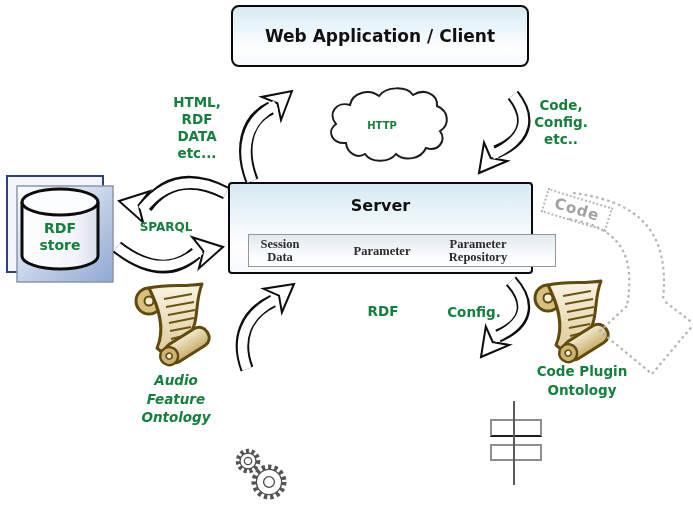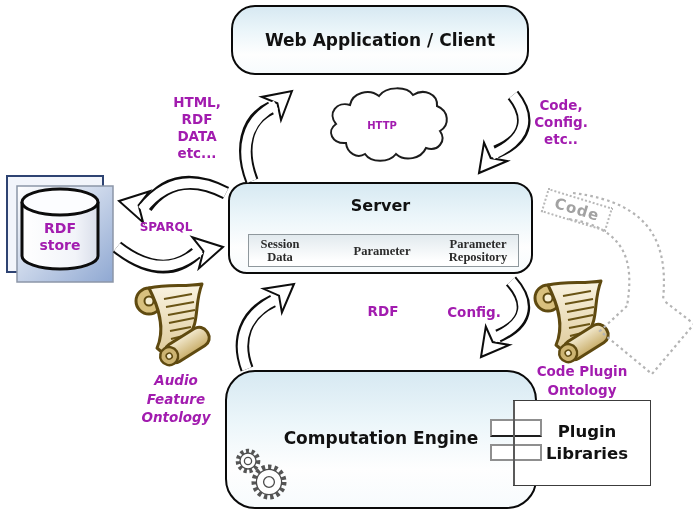--- a/index.html
+++ b/index.html
@@ -3,51 +3,51 @@
 <meta charset="utf-8">
 <style>
   html,body{margin:0;padding:0;background:#ffffff;}
   body{width:693px;height:513px;position:relative;font-family:"DejaVu Sans","Liberation Sans",sans-serif;overflow:hidden;}
   .stage{position:absolute;inset:0;}
 
   
   .box{position:absolute;border:2.5px solid #0a0a0a;
        background:linear-gradient(180deg,#d7e9f2 0%,#ecf6fa 38%,#fefefe 72%,#f7fbfd 100%);
        box-sizing:border-box;}
-  .box-webapp{left:231px;top:5px;width:298px;height:70px;border-radius:24px;
+  .box-webapp{left:231px;top:5px;width:298px;height:62px;border-radius:8px;
        display:flex;align-items:center;justify-content:center;}
-  .box-server{left:228px;top:182px;width:305px;height:92px;border-radius:19px;}
+  .box-server{left:228px;top:182px;width:305px;height:92px;border-radius:4px;}
   .box-engine{left:225px;top:370px;width:312px;height:139px;border-radius:30px;}
   .title{font-weight:bold;color:#111;text-align:center;white-space:pre-line;}
   .t-webapp{font-size:17px;}
   .t-server{font-size:16px;margin-top:12px;}
   .t-engine{font-size:17px;margin-top:56px;}
 
   
-  .modules{position:absolute;left:18px;top:50px;width:271px;height:33px;
+  .modules{position:absolute;left:18px;top:50px;width:308px;height:33px;
        background:linear-gradient(180deg,#e2eaee 0%,#ffffff 85%);
        border:1px solid #8f989d;box-sizing:border-box;}
   .module{position:absolute;top:50%;transform:translate(-50%,-50%);
        font-family:"Liberation Serif","DejaVu Serif",serif;font-weight:600;
        font-size:12.5px;line-height:13px;color:#2b2b2b;text-align:center;white-space:pre-line;}
   .m0{left:31px;} .m1{left:133px;} .m2{left:229px;}
 
   
   .box-plugin{position:absolute;left:513px;top:400px;width:138px;height:86px;
        background:#ffffff;border:1.5px solid #3c3c3c;box-sizing:border-box;
        display:flex;align-items:center;justify-content:center;}
   .t-plugin{font-size:16.5px;line-height:22px;padding-left:10px;}
   .connector{position:absolute;width:52px;height:18px;background:#ffffff;
        border:2px solid #8f8f8f;box-sizing:border-box;}
   .conn1{left:490px;top:419px;border-bottom:2.5px solid #1e1e1e;}
   .conn2{left:490px;top:444px;height:17px;}
   .plugin-edge{position:absolute;left:513px;top:401px;width:1.5px;height:84px;background:#5a5a5a;}
 
   
-  .lbl{position:absolute;transform:translateX(-50%);font-weight:bold;color:#a21caf;
+  .lbl{position:absolute;transform:translateX(-50%);font-weight:bold;color:#15803d;
        font-size:13.5px;line-height:17px;text-align:center;white-space:pre-line;}
   .lbl-http{left:382px;top:117px;font-size:10px;}
   .lbl-htmlrdf{left:197px;top:94px;}
   .lbl-audiocfg{left:561px;top:97px;}
   .lbl-sparql{left:166px;top:219px;font-size:12px;}
   .lbl-analysis{left:302px;top:306px;line-height:18px;}
   .lbl-rdf{left:383px;top:303px;}
   .lbl-config{left:474px;top:304px;}
   .lbl-afo{left:176px;top:371px;line-height:18.5px;font-style:italic;}
   .lbl-vpo{left:582px;top:362px;line-height:18.5px;}
@@ -74,28 +74,21 @@
       <div class="title t-server">Server</div>
       <div class="modules">
         <div class="module m0">Session
 Data</div>
         <div class="module m1">Parameter</div>
         <div class="module m2">Parameter
 Repository</div>
       </div>
     </div>
 
-    <div class="box box-engine">
-      <div class="title t-engine">Computation Engine</div>
-    </div>
-
-    <div class="box-plugin">
-      <div class="title t-plugin">Plugin
-Libraries</div>
-    </div>
+
     <div class="connector conn1"></div>
     <div class="connector conn2"></div>
     <div class="plugin-edge"></div>
   </div>
 
   <svg class="overlay" width="693" height="513" viewBox="0 0 693 513">
     <defs>
       <linearGradient id="storeGrad" x1="0" y1="0" x2="1" y2="1">
         <stop offset="0" stop-color="#ffffff"></stop>
           <stop offset="1" stop-color="#8fa8d2"></stop>

